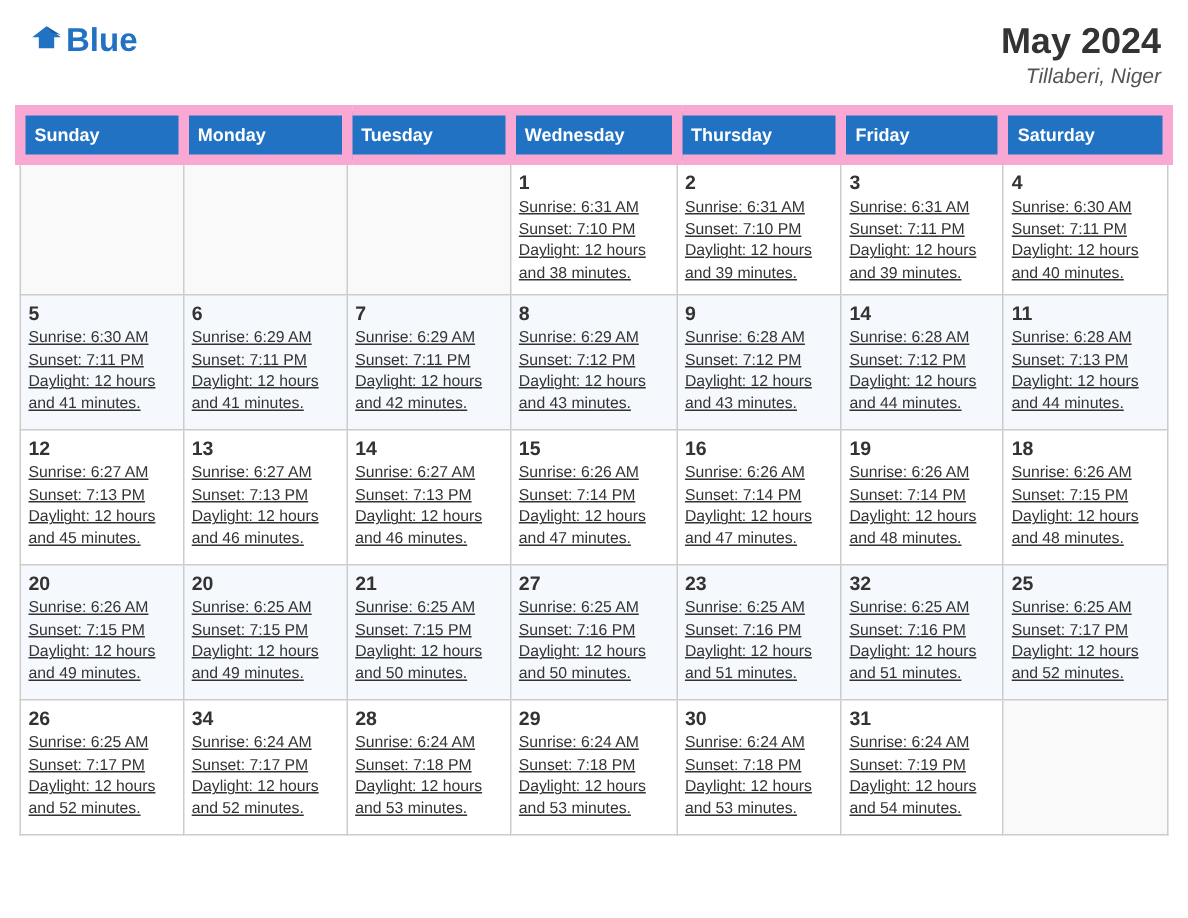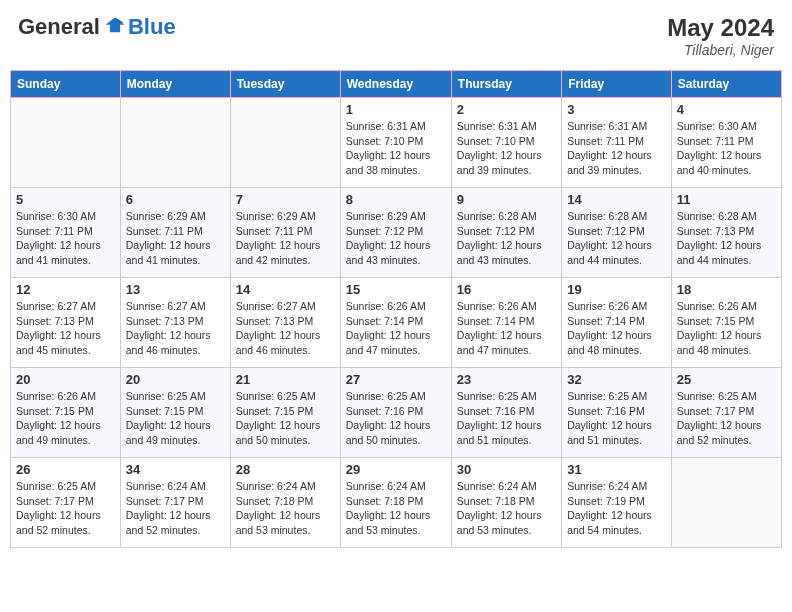--- a/index.html
+++ b/index.html
@@ -50,21 +50,21 @@
       border-collapse: collapse;
       font-size: 11px;
     }
     .calendar th {
       background-color: #2272c3;
       color: #fff;
       text-align: left;
       padding: 6px 6px;
       font-size: 12px;
       font-weight: bold;
-      border: 1px solid #f9a8d4;
+      border: 7px solid #f9a8d4;
       margin-top: 38px;
     }
     .calendar td {
       border: 1px solid #ccc;
       vertical-align: top;
       padding: 4px 5px;
       height: 90px;
       width: 113px;
       background: #fff;
     }
@@ -74,36 +74,36 @@
     .day-number {
       font-size: 13px;
       font-weight: bold;
       color: #333;
       margin-bottom: 2px;
     }
     .day-info {
       font-size: 10.5px;
       color: #333;
       line-height: 1.4;
+      text-decoration: underline;
     }
     tr:nth-child(even) td {
       background-color: #f5f8fc;
     }
     tr:nth-child(even) td.empty {
       background-color: #f0f4f8;
     }
   </style>
 </head>
 <body>
 
 <div class="header">
   <div class="logo">
     <div class="logo-text">
       <span class="logo-text">
-        <span style="font-size:22px;font-weight:bold;color:#333;">General</span>
           <svg class="logo-bird" viewBox="0 0 30 30">
             <polygon points="15,2 28,12 22,12 22,22 8,22 8,12 2,12" fill="#2272c3"></polygon>
             <polygon points="15,2 28,10 20,8" fill="#1a5a9a"></polygon>
           </svg>
           <span style="font-size:22px;font-weight:bold;color:#2272c3;">Blue</span>
       </span>
     </div>
   </div>
   <div class="title-block">
     <div class="month-year">May 2024</div>

